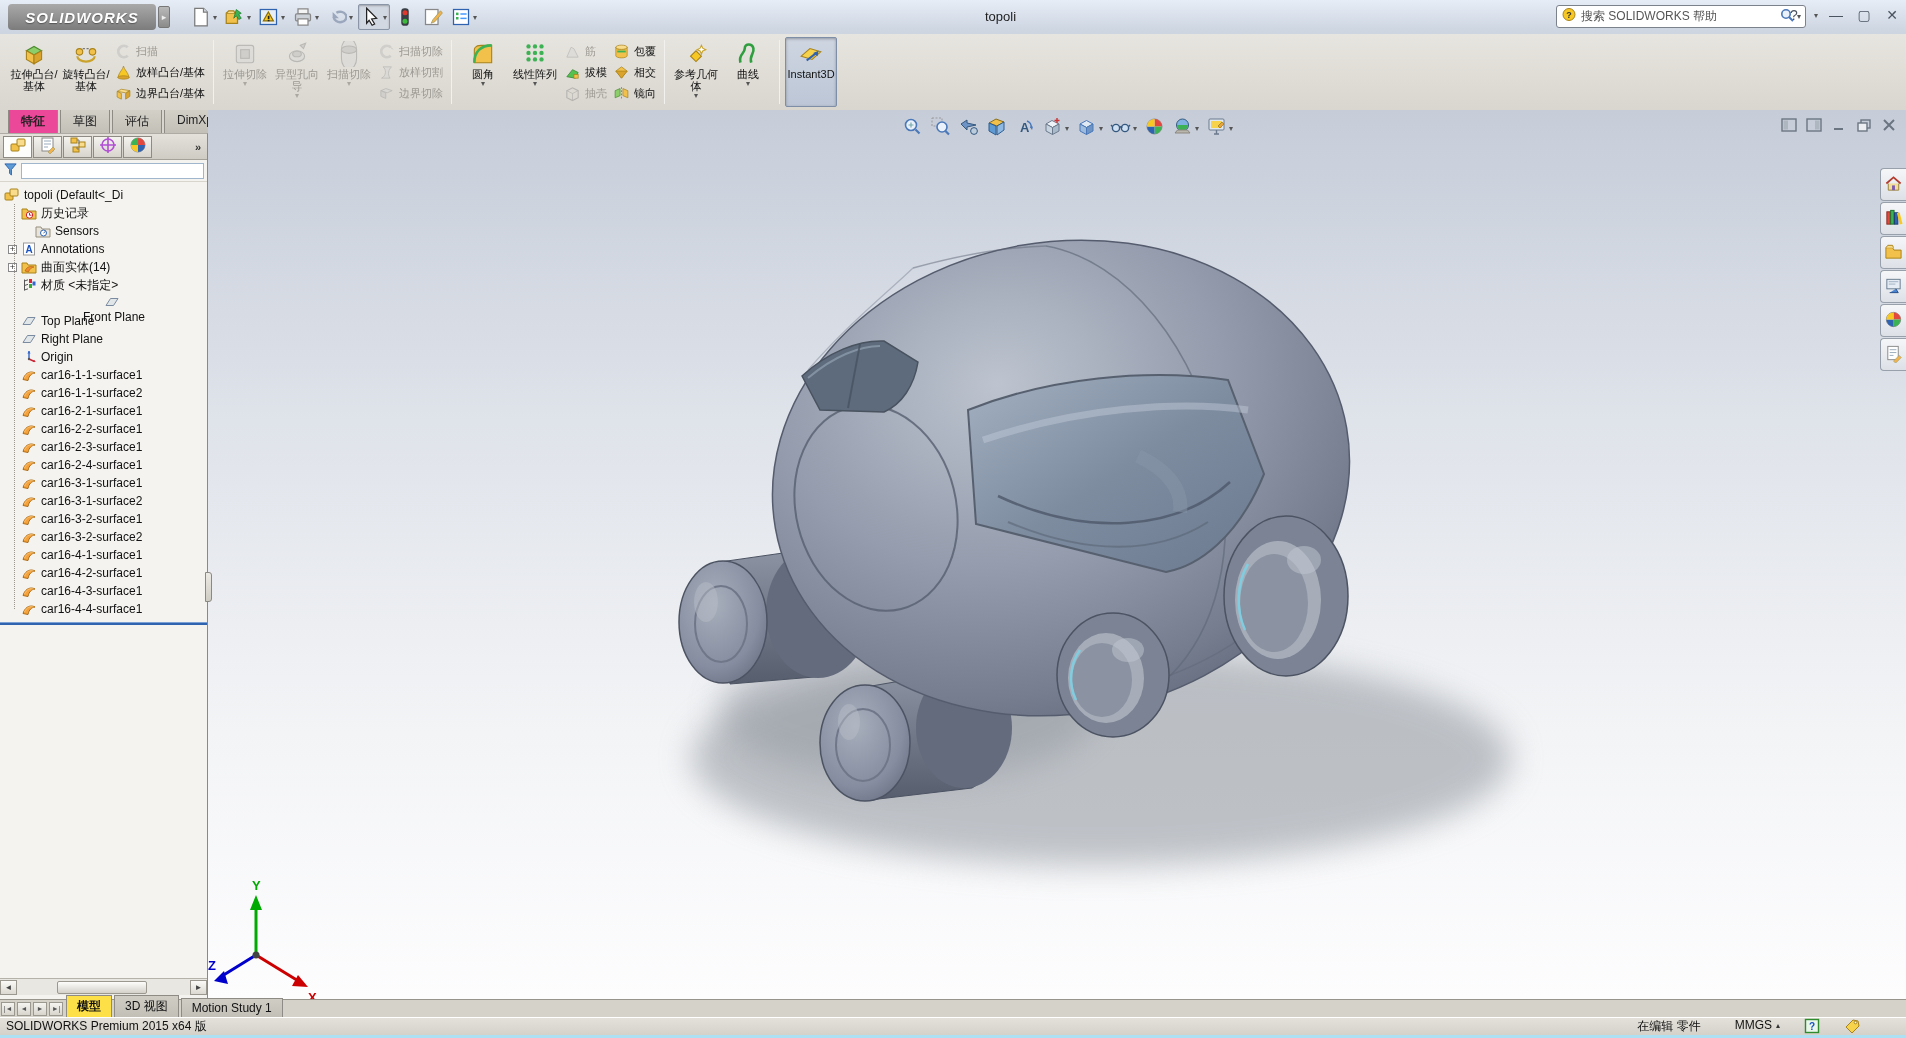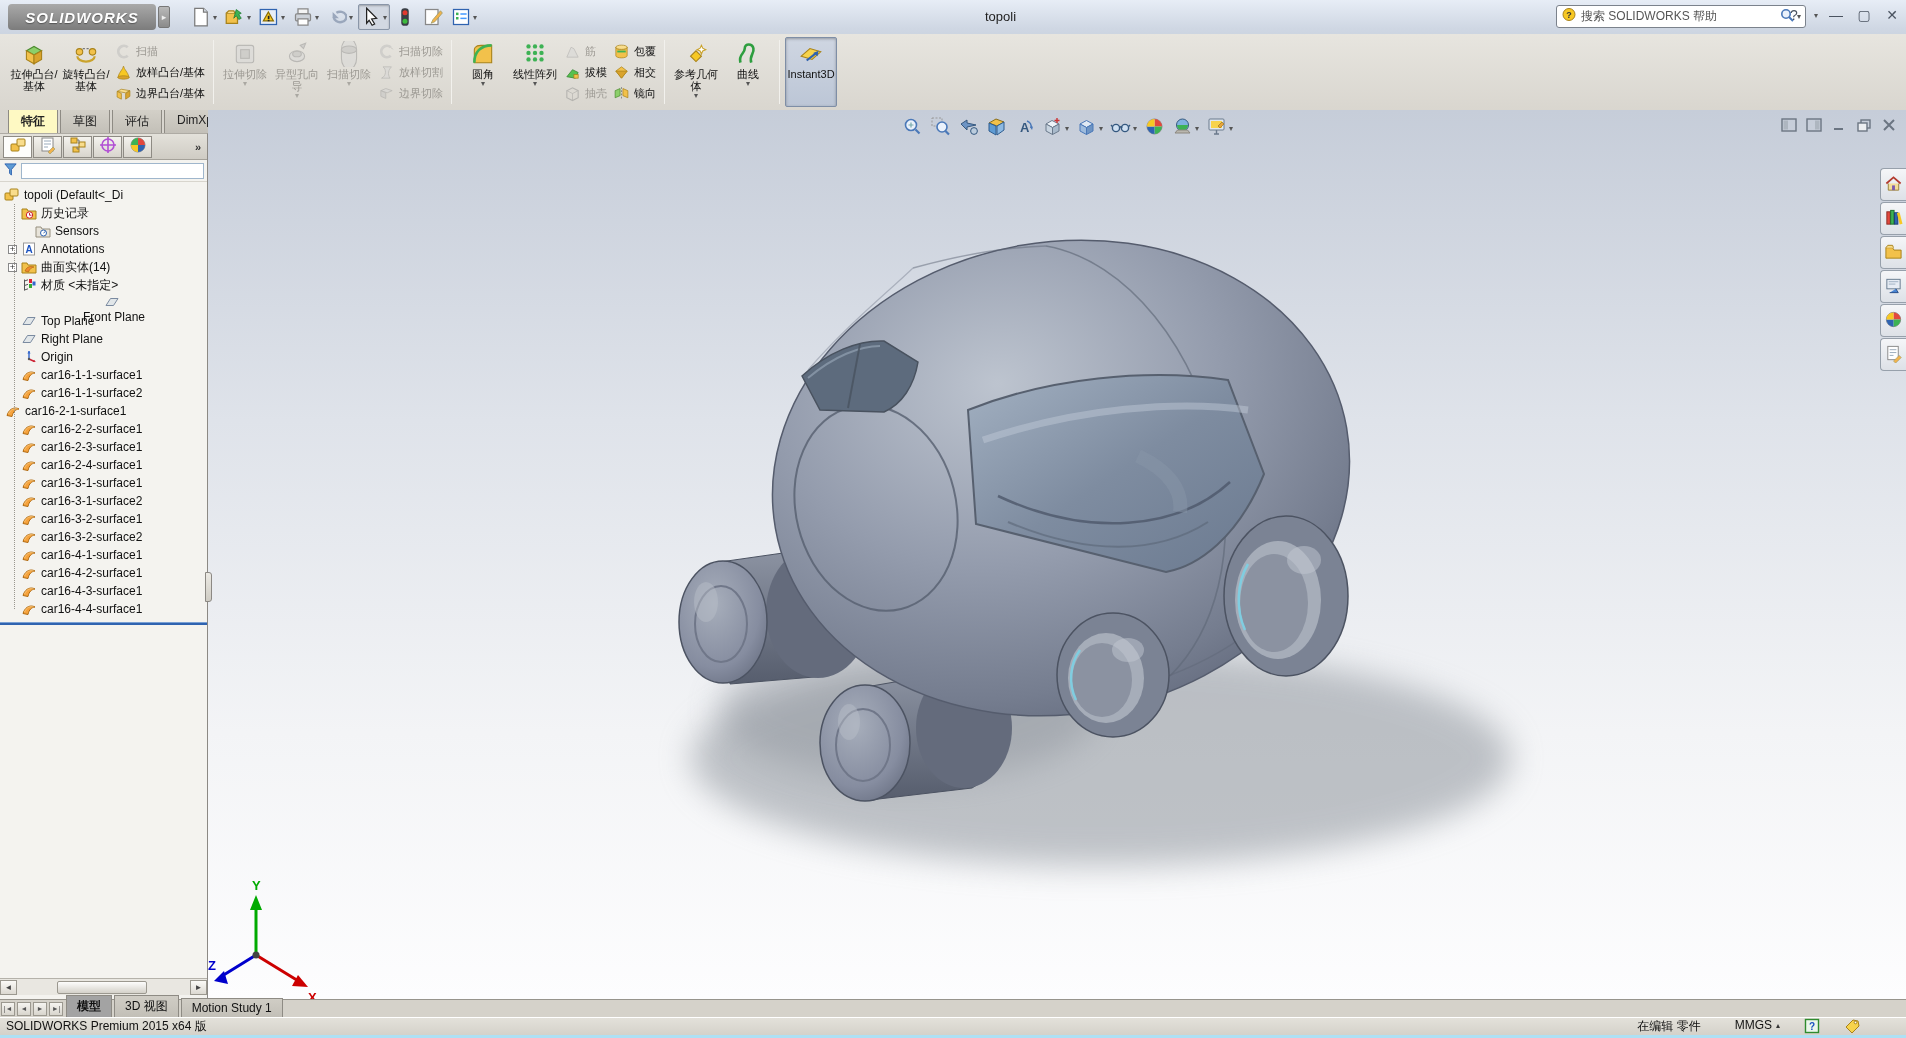--- a/index.html
+++ b/index.html
@@ -47,21 +47,21 @@
   .disabled { color:#9b9892; }
   .disabled .ric { filter:grayscale(1) opacity(.45); }
   .rcaret { font-size:8px; color:#555; height:9px; line-height:8px; }
   .disabled .rcaret { color:#aaa8a2; }
 
   
   .tabstrip { position:absolute; left:0; top:110px; width:100%; height:23px; }
   .ftabs { position:absolute; left:8px; top:0; display:flex; }
   .ftab { padding:3px 12px 4px; margin-right:2px; background:linear-gradient(#d3d0c8,#c2bfb7);
     border:1px solid #8e8b84; border-top:none; font-size:12px; color:#222; }
-  .ftab.active { background:#fef9c3; border-bottom-color:#f2f1ec; font-weight:bold; }
+  .ftab.active { background:#ec4899; border-bottom-color:#f2f1ec; font-weight:bold; }
 
   
   .headsup { position:absolute; left:900px; top:116px; display:flex; align-items:center; height:24px; z-index:5; }
   .hbtn { display:flex; align-items:center; padding:1px 2px; margin-right:3px; border-radius:2px; }
   .hbtn svg { width:21px; height:21px; }
 
   
   .mdictl { position:absolute; right:8px; top:118px; display:flex; gap:7px; z-index:5; color:#6b7582; }
   .mdibtn { width:18px; height:15px; border:0; font-size:11px; line-height:15px; text-align:center; }
   .mdibtn svg { width:16px; height:14px; }
@@ -109,21 +109,21 @@
     border-right:none; border-radius:4px 0 0 4px; margin-bottom:1px; display:flex; align-items:center; justify-content:center; }
   .tpbtn svg { width:19px; height:19px; }
 
   
   .doctabs { position:absolute; left:0; top:999px; width:100%; height:18px; background:#d5d2ca;
     border-top:1px solid #97948c; display:flex; align-items:flex-end; }
   .navbtn { width:14px; height:14px; margin:0 1px 1px 1px; background:linear-gradient(#f5f4f0,#d8d5cd);
     border:1px solid #9b988f; font-size:7px; line-height:12px; text-align:center; color:#555; }
   .dtab { padding:2px 10px 2px; margin-left:2px; background:linear-gradient(#d0cdc5,#c2bfb7);
     border:1px solid #8e8b84; border-bottom:none; font-size:12px; }
-  .dtab.active { background:#a3a3a3; font-weight:bold; }
+  .dtab.active { background:#fde047; font-weight:bold; }
 
   
   .statusbar { position:absolute; left:0; top:1017px; width:100%; height:21px; background:linear-gradient(#e3e1da,#d2cfc7);
     border-top:1px solid #fff; display:flex; align-items:flex-start; padding:0 6px; }
   .statusbar .grow { flex:1; }
   .st-item { margin-left:34px; color:#111; }
   .st-units { display:flex; align-items:center; gap:4px; }
   .st-caret { font-size:8px; color:#333; }
   .st-ico { width:16px; height:16px; margin-left:24px; }
   .st-ico svg { width:16px; height:16px; }
@@ -804,21 +804,21 @@
             </svg></span>
           <span>car16-1-1-surface1</span>
         </div>
         <div class="trow" style="padding-left: 21px;">
           <span class="tic"><svg viewBox="0 0 16 16">
               <path d="M2 12.5C4.5 4.5 10.5 4 14 6c-3.2.3-6 2.5-7 7.5z" fill="#f6a23c" stroke="#b06a10"></path>
               <path d="M3.5 11c2-5 6-6 9-5" fill="none" stroke="#fbd08a" stroke-width=".8"></path>
             </svg></span>
           <span>car16-1-1-surface2</span>
         </div>
-        <div class="trow" style="padding-left: 5px;">
+        <div class="trow" style="padding-left: 21px;">
           <span class="tic"><svg viewBox="0 0 16 16">
               <path d="M2 12.5C4.5 4.5 10.5 4 14 6c-3.2.3-6 2.5-7 7.5z" fill="#f6a23c" stroke="#b06a10"></path>
               <path d="M3.5 11c2-5 6-6 9-5" fill="none" stroke="#fbd08a" stroke-width=".8"></path>
             </svg></span>
           <span>car16-2-1-surface1</span>
         </div>
         <div class="trow" style="padding-left: 21px;">
           <span class="tic"><svg viewBox="0 0 16 16">
               <path d="M2 12.5C4.5 4.5 10.5 4 14 6c-3.2.3-6 2.5-7 7.5z" fill="#f6a23c" stroke="#b06a10"></path>
               <path d="M3.5 11c2-5 6-6 9-5" fill="none" stroke="#fbd08a" stroke-width=".8"></path>

